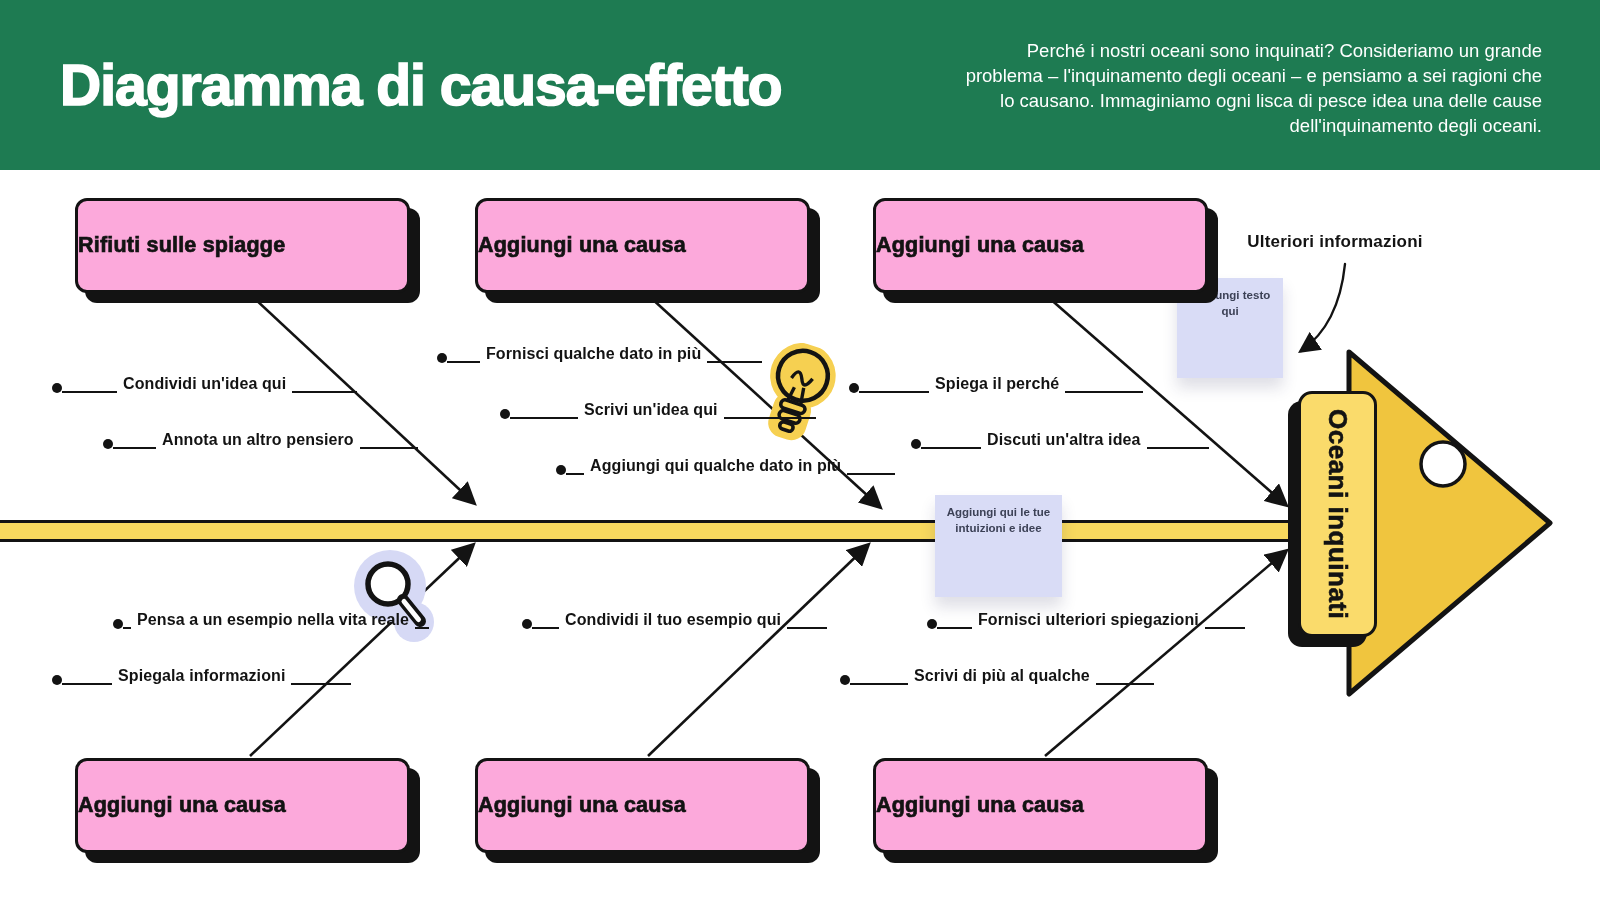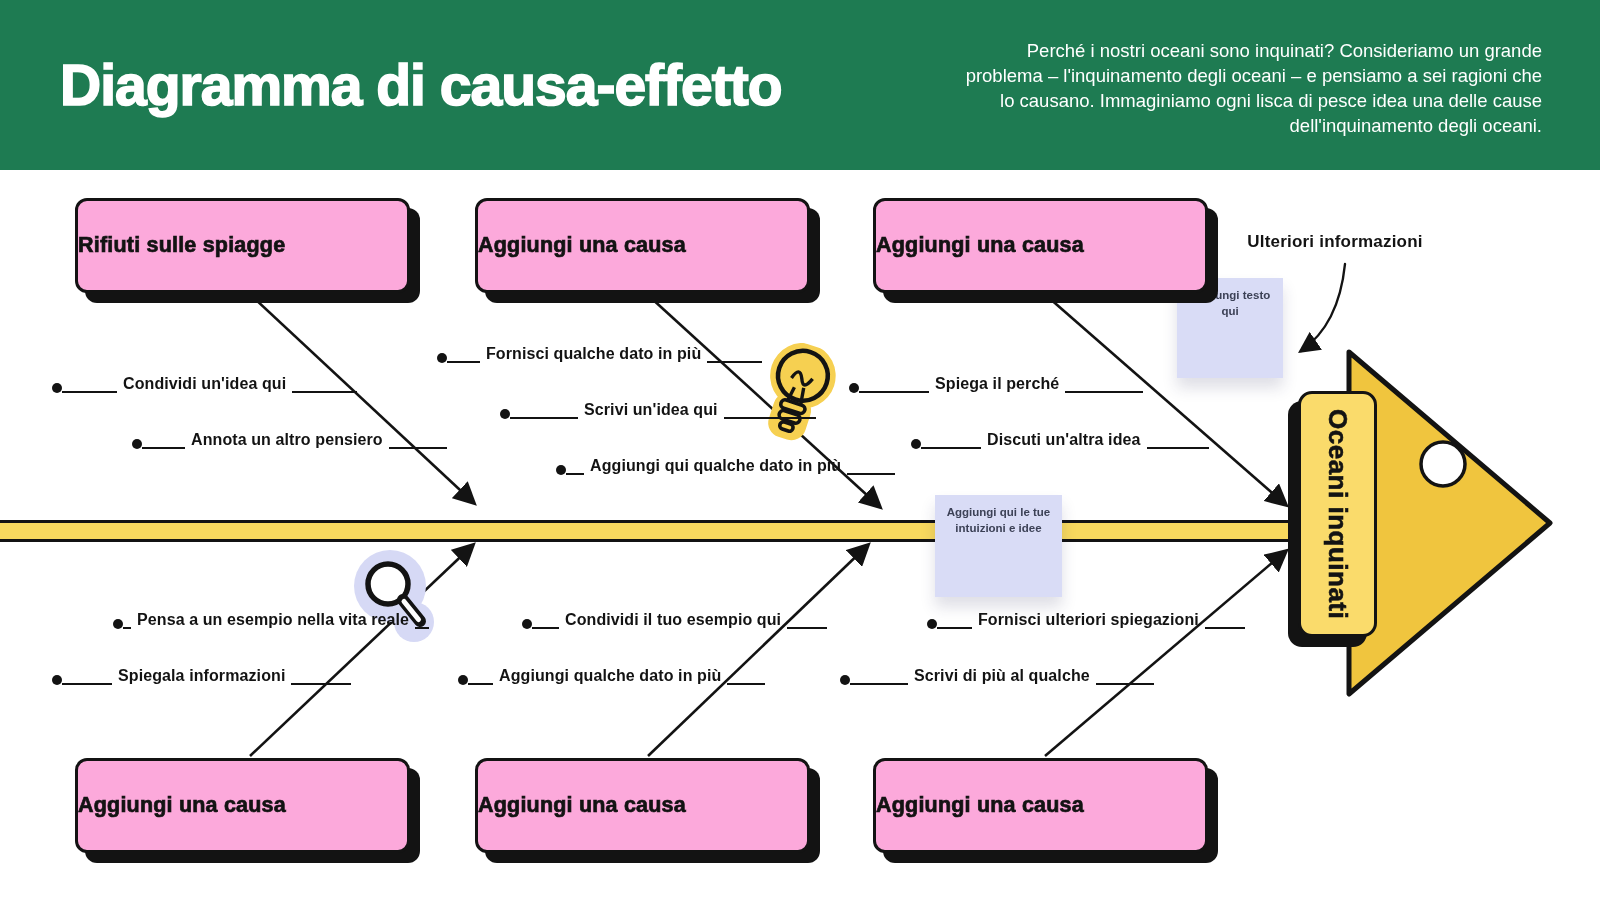--- a/index.html
+++ b/index.html
@@ -118,21 +118,21 @@
       <line x1="56" y1="53.5" x2="70.5" y2="71.5" stroke="#ffffff" stroke-width="5" stroke-linecap="round"></line>
     </svg>
   </div>
 
   <div class="tick" style="left:52px;top:371px">
     <span class="dot"></span>
       <span class="l" style="width:55px"></span>
     <span class="t">Condividi un'idea qui</span>
       <span class="l" style="width:65px"></span>
   </div>
-  <div class="tick" style="left:132px;top:427px">
+  <div class="tick" style="left:103px;top:427px">
     <span class="dot"></span>
       <span class="l" style="width:43px"></span>
     <span class="t">Annota un altro pensiero</span>
       <span class="l" style="width:58px"></span>
   </div>
 
   <div class="tick" style="left:437px;top:341px">
     <span class="dot"></span>
       <span class="l" style="width:33px"></span>
     <span class="t">Fornisci qualche dato in più</span>
@@ -176,26 +176,20 @@
     <span class="t">Spiegala informazioni</span>
       <span class="l" style="width:60px"></span>
   </div>
 
   <div class="tick" style="left:522px;top:607px">
     <span class="dot"></span>
       <span class="l" style="width:27px"></span>
     <span class="t">Condividi il tuo esempio qui</span>
       <span class="l" style="width:40px"></span>
   </div>
-  <div class="tick" style="left:458px;top:663px">
-    <span class="dot"></span>
-      <span class="l" style="width:25px"></span>
-    <span class="t">Aggiungi qualche dato in più</span>
-      <span class="l" style="width:38px"></span>
-  </div>
 
   <div class="tick" style="left:927px;top:607px">
     <span class="dot"></span>
       <span class="l" style="width:35px"></span>
     <span class="t">Fornisci ulteriori spiegazioni</span>
       <span class="l" style="width:40px"></span>
   </div>
   <div class="tick" style="left:840px;top:663px">
     <span class="dot"></span>
       <span class="l" style="width:58px"></span>

